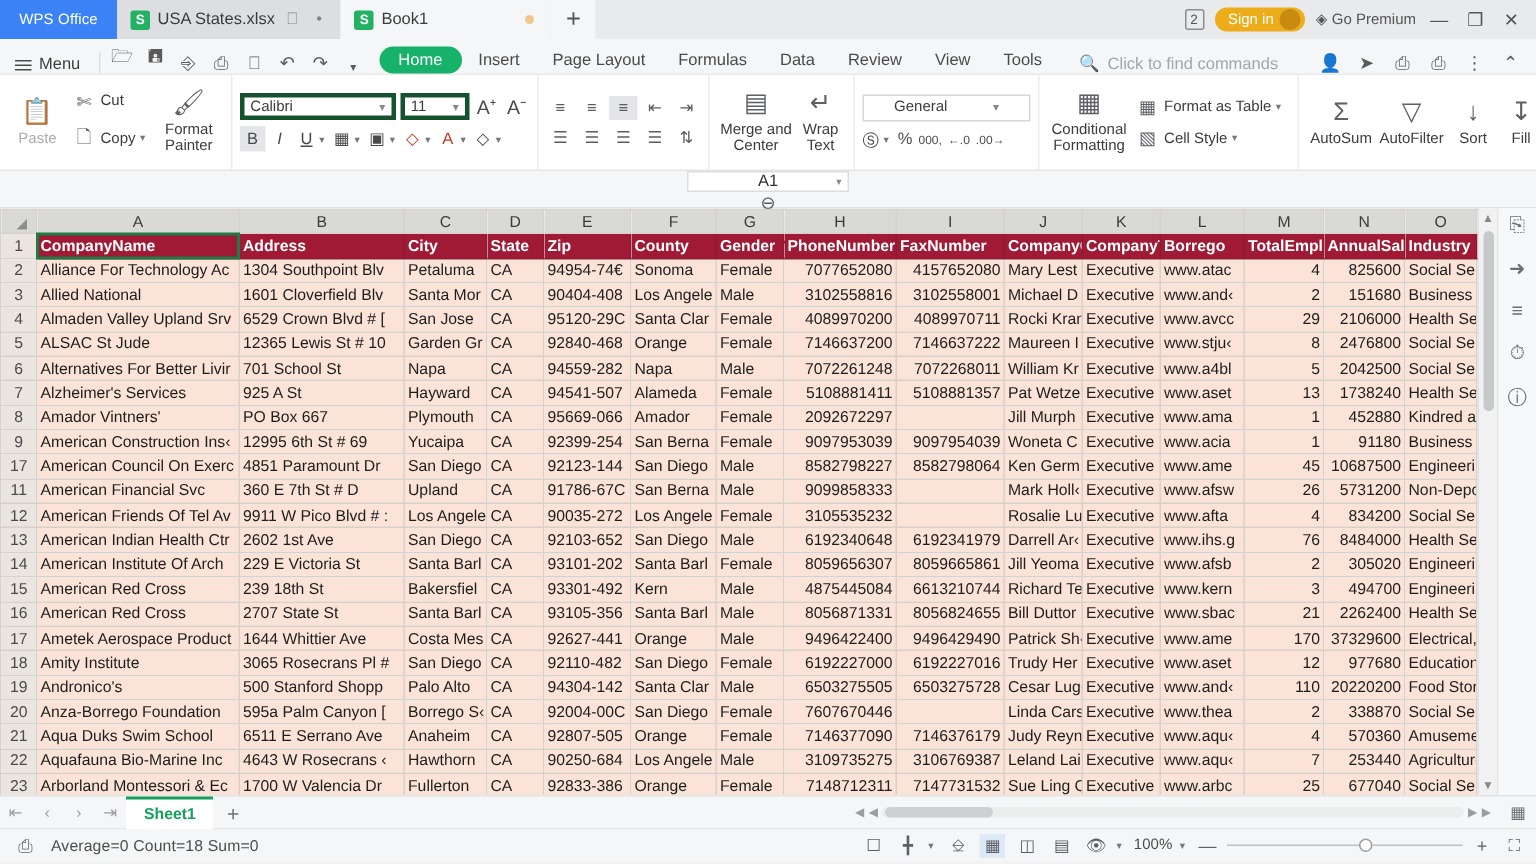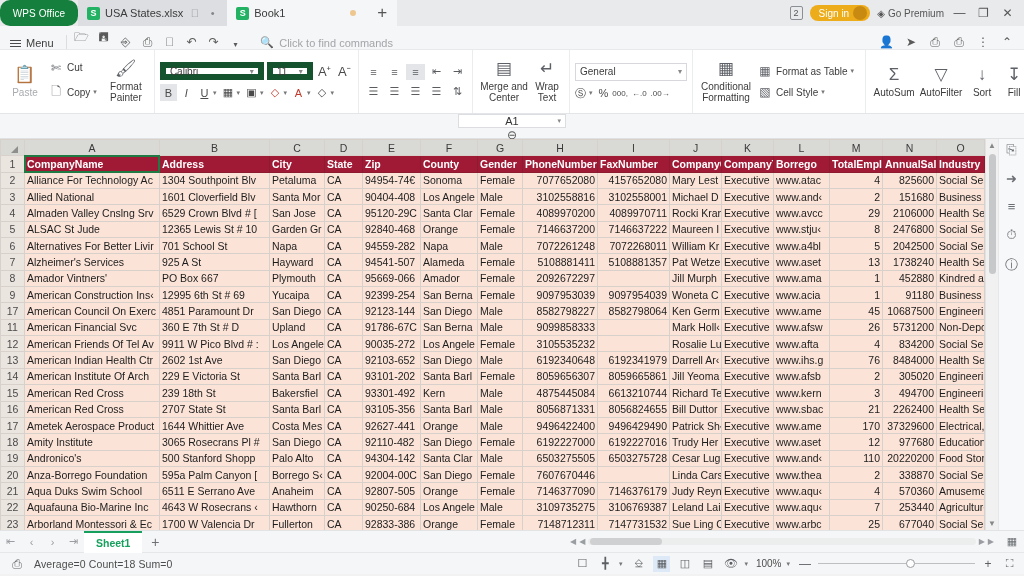--- a/index.html
+++ b/index.html
@@ -10,23 +10,23 @@
     background: #f2f2f2;
     -webkit-font-smoothing: antialiased;
   }
 
   
   .titlebar {
     height: 26px; display: flex; align-items: stretch;
     background: #e9eaec;
   }
   .wps-brand {
-    width: 78px; background: #15803d; color: #fff;
+    width: 78px; background: #3b82f6; color: #fff;
     font-size: 10px; display: flex; align-items: center;
-    justify-content: center; letter-spacing: .1px; border-radius: 10px;
+    justify-content: center; letter-spacing: .1px;
   }
   .doc-tab {
     display: flex; align-items: center; gap: 5px;
     padding: 0 8px 0 9px; font-size: 11px; color: #3b3b3b;
     min-width: 140px; position: relative;
   }
   .doc-tab.inactive { background: #dcdee1; }
   .doc-tab.active { background: #f5f6f7; }
   .xls-ico {
     width: 13px; height: 13px; background: #23b264; border-radius: 2px;
@@ -83,40 +83,40 @@
   }
   .bigbtn .gl { font-size: 17px; color: #5d6066; }
   .bigbtn.dim { color: #a9abaf; }
   .bigbtn.dim .gl { color: #b9bbbf; }
   .smallcol { display: flex; flex-direction: column; justify-content: center; gap: 3px; }
   .smallbtn { display: flex; align-items: center; gap: 4px; padding: 2px 4px; white-space: nowrap; }
   .smallbtn .gl { font-size: 12px; color: #5d6066; width: 14px; text-align: center; }
   .fontgrp { display: flex; flex-direction: column; justify-content: center; gap: 4px; padding: 0 5px; }
   .fontrow1 { display: flex; align-items: center; gap: 3px; }
   .fname {
-    width: 104px; height: 18px; border: 6px solid #14532d; background: #fff;
+    width: 104px; height: 18px; border: 3px solid #14532d; background: #fff;
     display: flex; align-items: center; padding: 0 4px; font-size: 10px;
   }
   .fname .cv { margin-left: auto; color: #888; font-size: 8px; }
   .fsize { width: 46px; }
   .aup { font-size: 13px; color: #4a4a4a; padding: 0 2px; }
   .fontrow2 { display: flex; align-items: center; gap: 1px; }
   .fbtn { width: 17px; height: 17px; display: flex; align-items: center; justify-content: center;
     font-size: 11px; color: #4a4a4a; }
   .fbtn.on { background: #e3e5e8; }
   .caret { font-size: 7px; color: #777; margin-left: -1px; margin-right: 2px; }
   .aligngrp { display: flex; flex-direction: column; justify-content: center; gap: 4px; padding: 0 5px; }
   .alrow { display: flex; gap: 2px; }
   .albtn { width: 19px; height: 16px; display: flex; align-items: center; justify-content: center;
     color: #5a5c60; font-size: 11px; }
   .albtn.on { background: #e3e5e8; }
   .numgrp { display: flex; flex-direction: column; justify-content: center; gap: 5px; padding: 0 5px; }
   .numsel {
     width: 112px; height: 18px; border: 1px solid #d7d8db; background: #fff;
-    display: flex; align-items: center; padding: 0 4px; font-size: 10px;
+    display: flex; align-items: center; padding: 0 20px; font-size: 10px;
   }
   .numrow { display: flex; align-items: center; gap: 4px; }
   .numbtn { display: flex; align-items: center; font-size: 11px; color: #4a4a4a; }
   .mini { font-size: 8px; }
 
   
   .fbar {
     height: 25px; background: #f5f6f7; display: flex; align-items: center;
     gap: 0; border-bottom: 1px solid #dfe0e2; padding: 0 4px; flex-direction: column;
   }
@@ -267,20 +267,30 @@
   <span class="vsep"></span>
   <span class="qicon">🗁</span>
   <span class="qicon">🖪</span>
   <span class="qicon">⎆</span>
   <span class="qicon">⎙</span>
   <span class="qicon">⎕</span>
   <span class="qicon">↶</span>
   <span class="qicon">↷</span>
   <span class="qicon" style="font-size:8px">▾</span>
 
+  <div class="rtabs">
+    <span class="rtab active">Home</span>
+    <span class="rtab">Insert</span>
+    <span class="rtab">Page Layout</span>
+    <span class="rtab">Formulas</span>
+    <span class="rtab">Data</span>
+    <span class="rtab">Review</span>
+    <span class="rtab">View</span>
+    <span class="rtab">Tools</span>
+  </div>
 
   <div class="findbox">
     <span>🔍</span>
     <span>Click to find commands</span>
   </div>
 
   <div class="mb-right">
     <span class="qicon">👤</span>
     <span class="qicon">➤</span>
     <span class="qicon">⎙</span>
@@ -536,21 +546,21 @@
             <td>Michael D</td>
             <td>Executive</td>
             <td>www.and‹</td>
             <td class="num">2</td>
             <td class="num">151680</td>
             <td>Business S</td>
             <td></td>
           </tr>
           <tr class="datarow">
             <th class="rowhead">4</th>
-            <td>Almaden Valley Cnslng Srv</td>
+            <td>Almaden Valley Upland Srv</td>
             <td>6529 Crown Blvd # [</td>
             <td>San Jose</td>
             <td>CA</td>
             <td>95120-29C</td>
             <td>Santa Clar</td>
             <td>Female</td>
             <td class="num">4089970200</td>
             <td class="num">4089970711</td>
             <td>Rocki Kran</td>
             <td>Executive</td>

